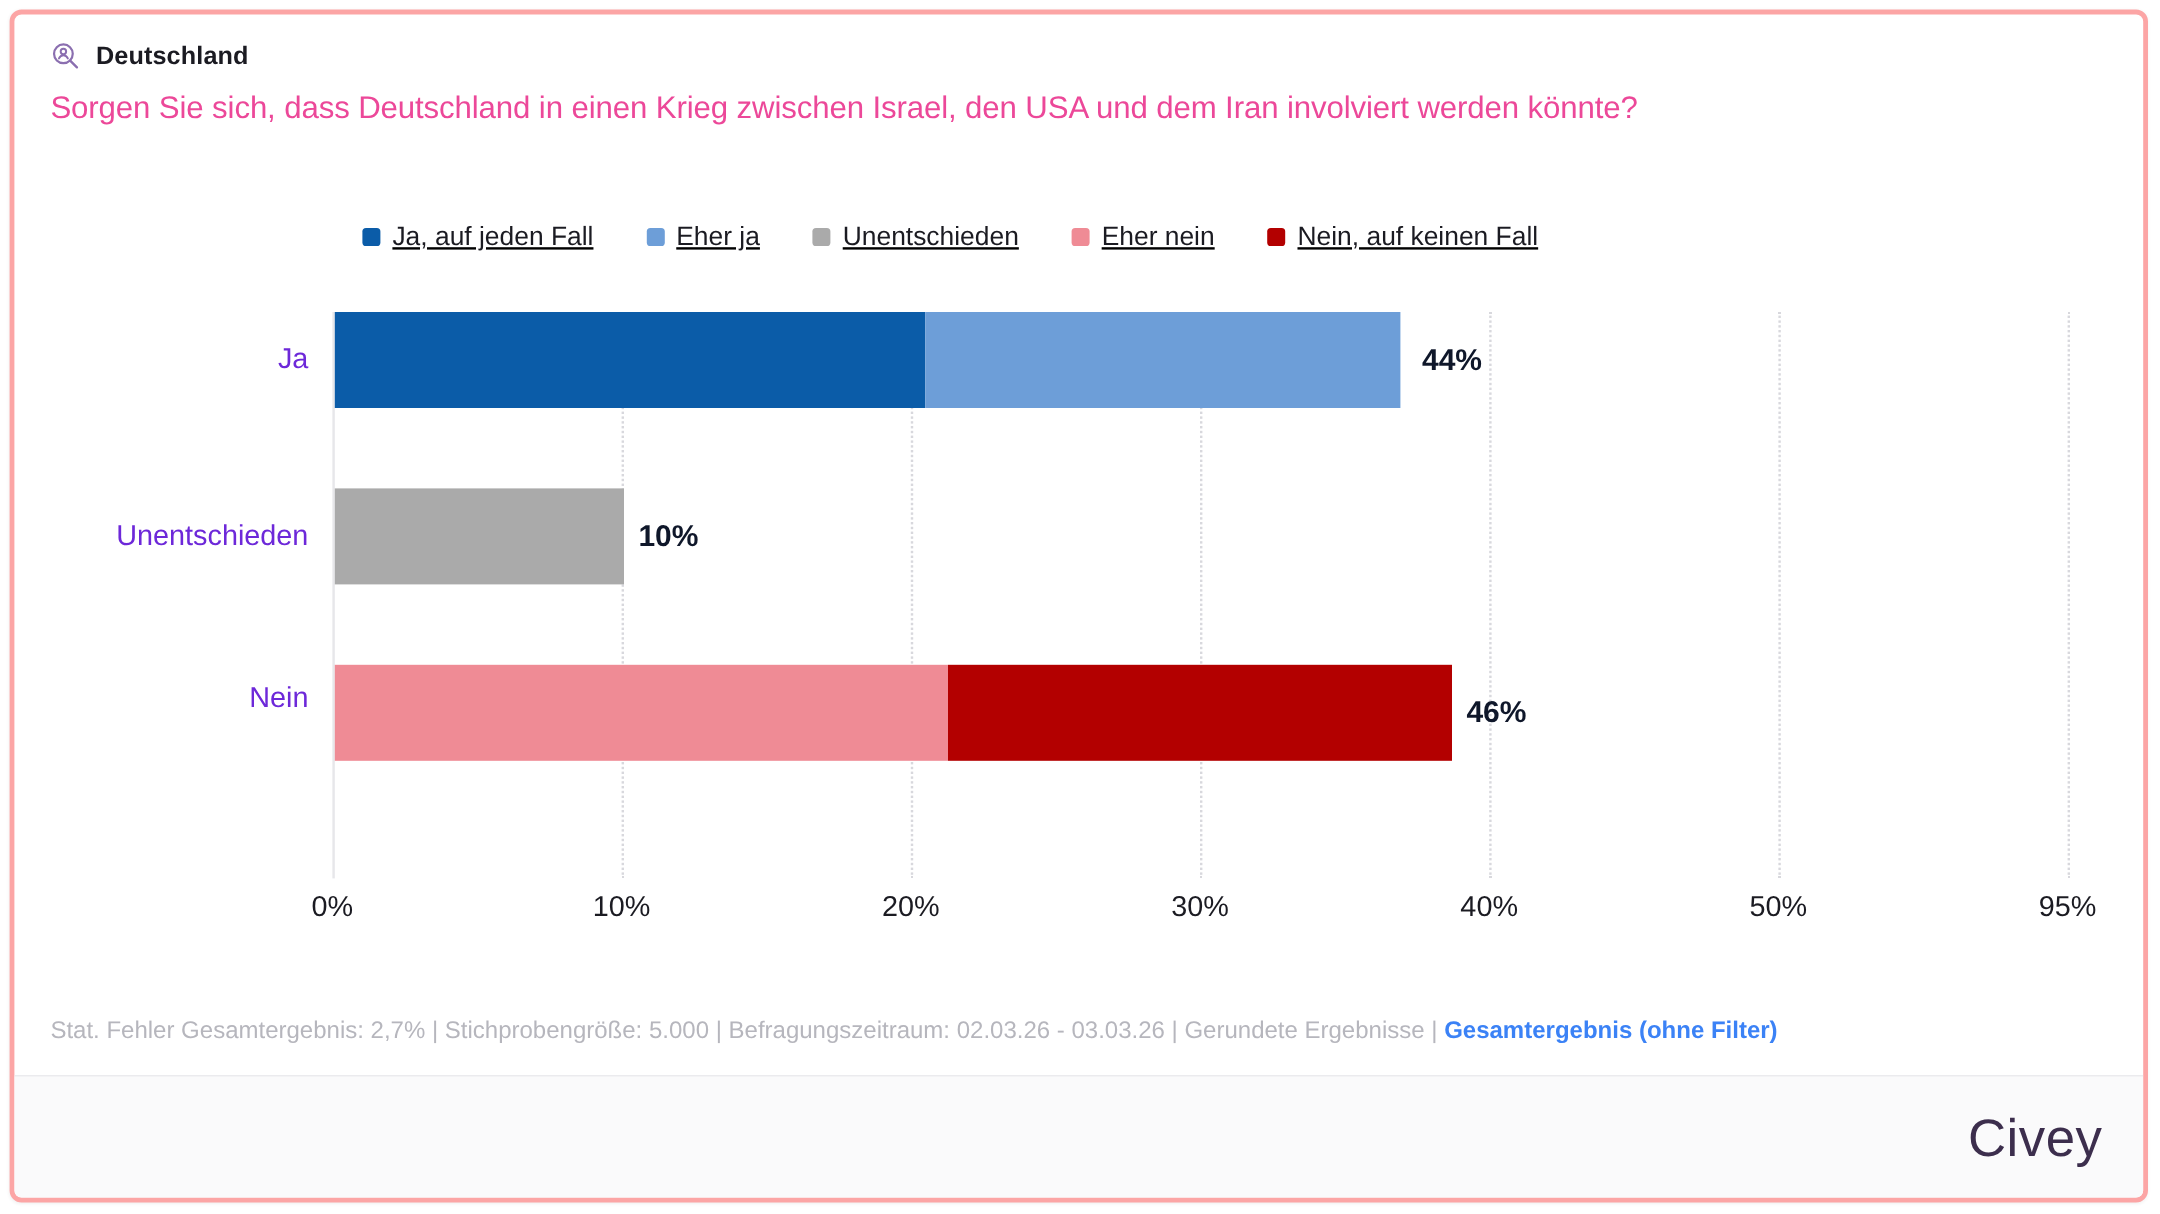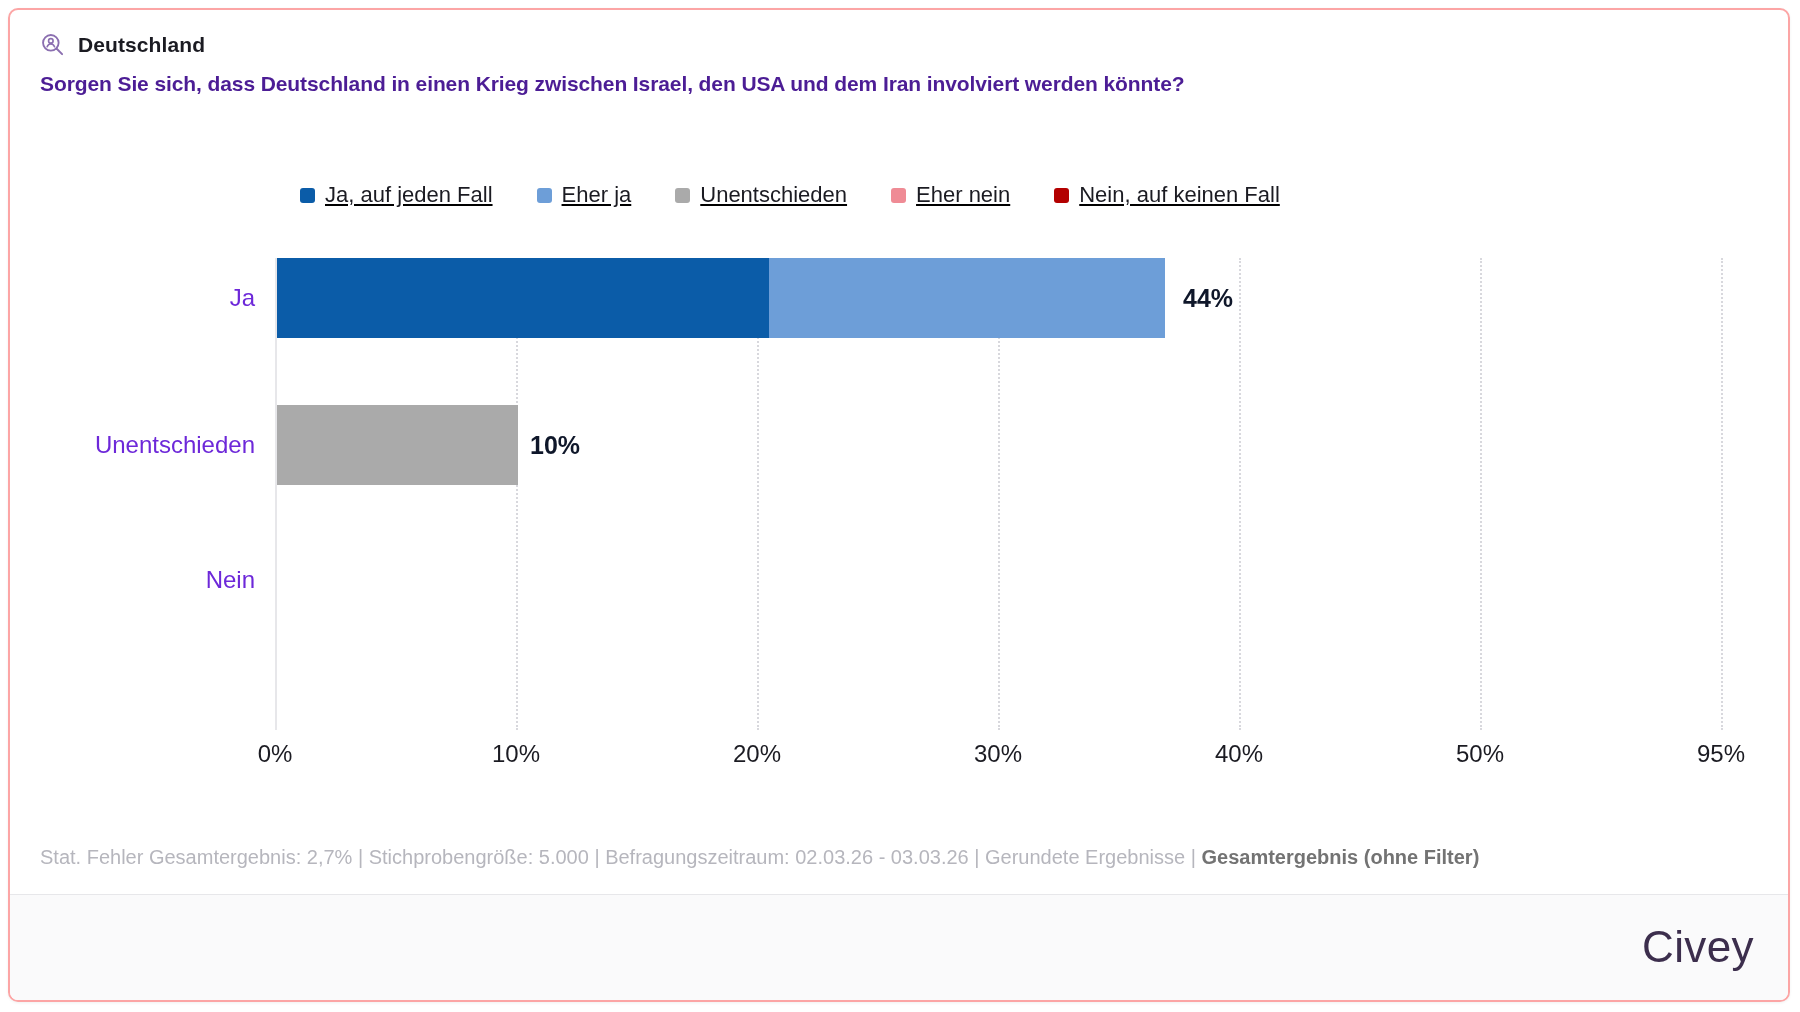--- a/index.html
+++ b/index.html
@@ -15,21 +15,21 @@
     background: #ffffff;
     overflow: hidden;
   }
   .card {
     position: absolute;
     left: 8px;
     top: 8px;
     width: 1782px;
     height: 994px;
     background: #ffffff;
-    border: 2px solid #fca5a5;
+    border: 4px solid #fca5a5;
     border-radius: 10px;
     box-sizing: border-box;
     overflow: hidden;
     box-shadow: 0 1px 3px rgba(0,0,0,0.06);
   }
 
   
   .region-row {
     position: absolute;
     left: 30px;
@@ -46,23 +46,23 @@
   .region-name {
     font-size: 21px;
     font-weight: bold;
     color: #1b1b22;
     letter-spacing: .1px;
   }
   .question {
     position: absolute;
     left: 30px;
     top: 62px;
-    font-size: 21px;
-    font-weight: bold;
-    color: #4c1d95;
+    font-size: 26px;
+    font-weight: normal;
+    color: #ec4899;
     letter-spacing: -.1px;
     white-space: nowrap;
   }
 
   
   .legend {
     position: absolute;
     left: 290px;
     top: 172px;
     display: flex;
@@ -164,21 +164,21 @@
 
   
   .source {
     position: absolute;
     left: 30px;
     top: 836px;
     font-size: 20px;
     color: #b6b6bd;
     white-space: nowrap;
   }
-  .source b { color: #737373; font-weight: bold; }
+  .source b { color: #3b82f6; font-weight: bold; }
   .divider {
     position: absolute;
     left: 0;
     top: 884px;
     width: 100%;
     height: 1px;
     background: #e7e7ea;
   }
   .brandbar {
     position: absolute;
@@ -263,20 +263,27 @@
         <div class="row-value" style="left:906px;">44%</div>
       </div>
 
       <div class="row" style="top:147px; width:1445px;">
         <div class="bar-wrap">
           <div class="seg" style="width:241px; background:#aaaaaa;"></div>
         </div>
         <div class="row-value" style="left:253px;">10%</div>
       </div>
 
+      <div class="row" style="top:294px; width:1445px;">
+        <div class="bar-wrap">
+          <div class="seg" style="width:511px; background:#ef8b95;"></div>
+          <div class="seg" style="width:420px; background:#b30000;"></div>
+        </div>
+        <div class="row-value" style="left:943px;">46%</div>
+      </div>
 
       <div class="xtick" style="left:0px;">0%</div>
       <div class="xtick" style="left:241px;">10%</div>
       <div class="xtick" style="left:482px;">20%</div>
       <div class="xtick" style="left:723px;">30%</div>
       <div class="xtick" style="left:964px;">40%</div>
       <div class="xtick" style="left:1205px;">50%</div>
       <div class="xtick" style="left:1446px;">95%</div>
     </div>
 

